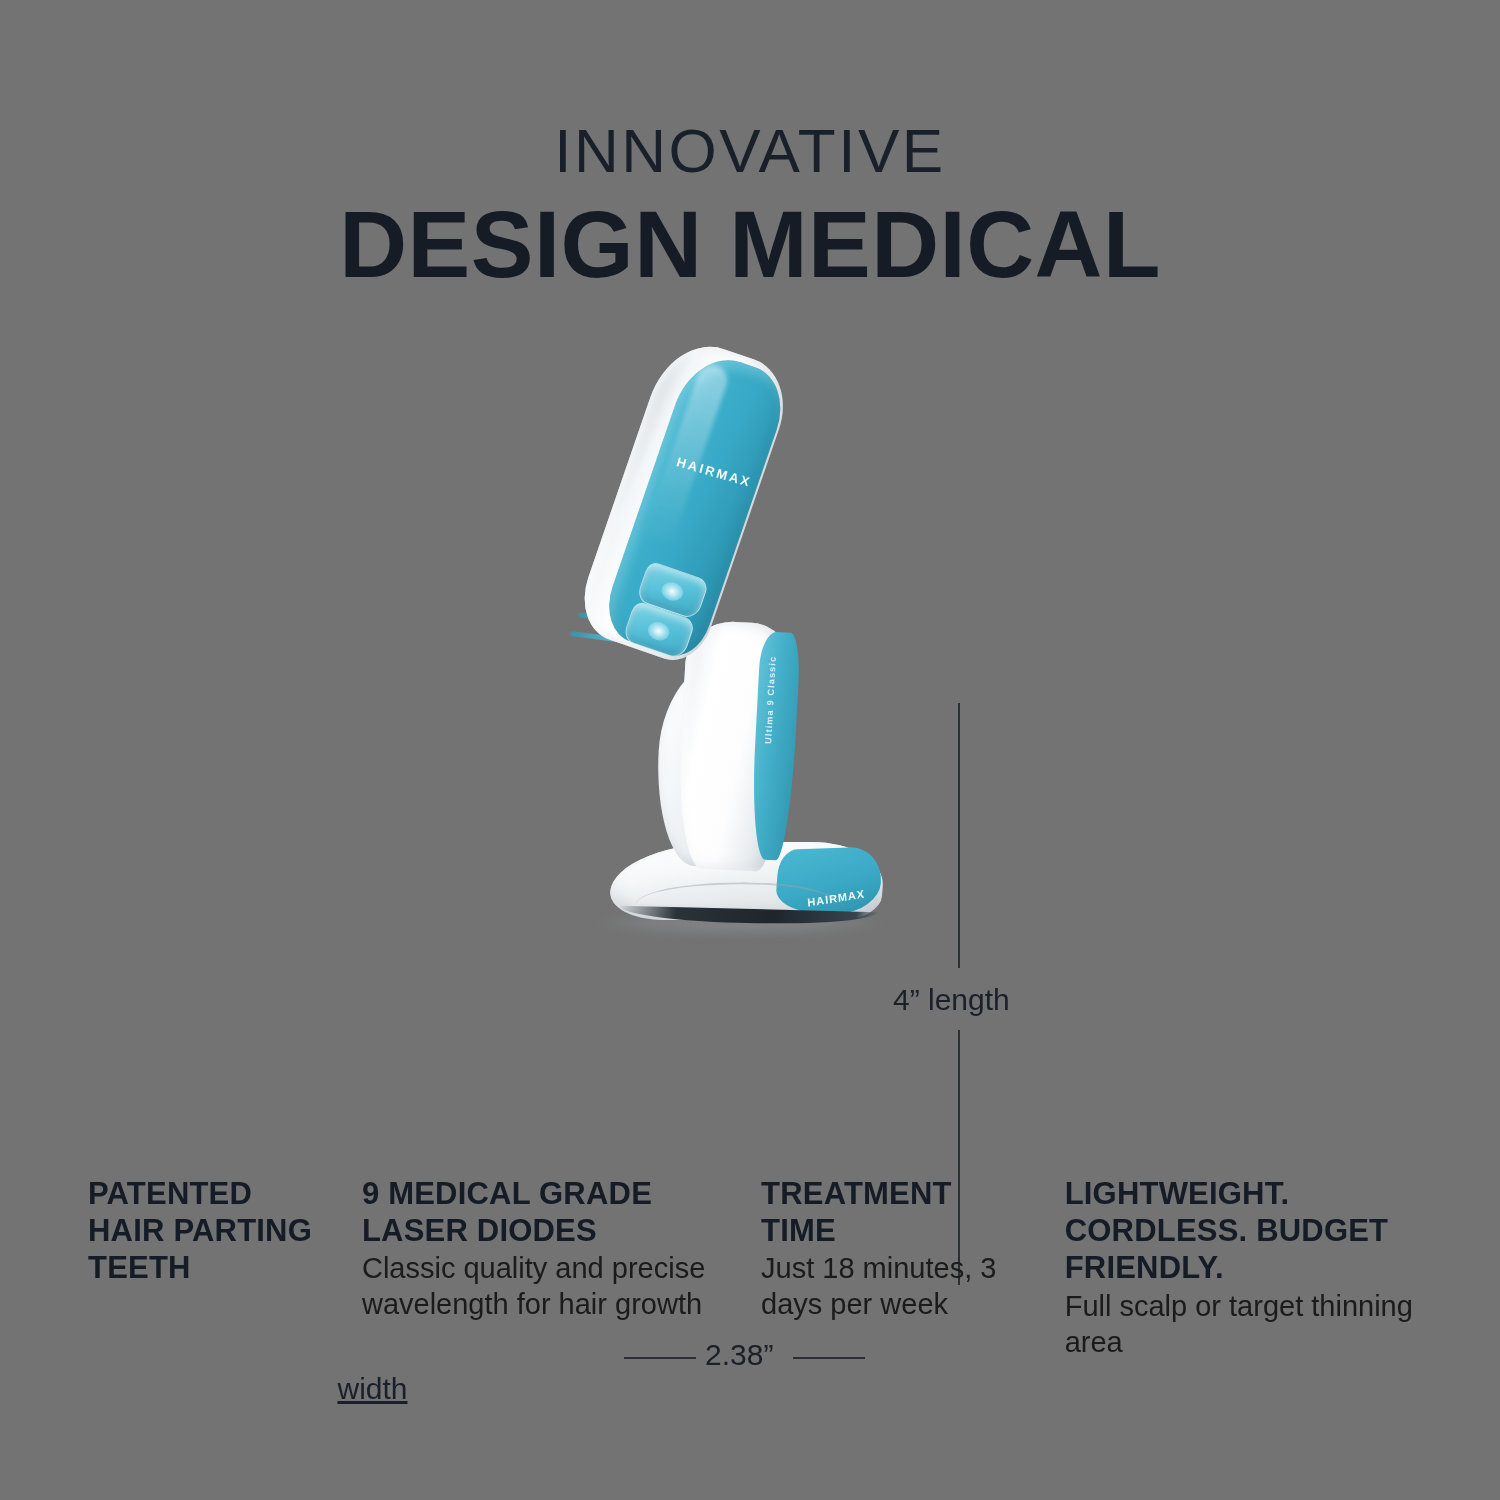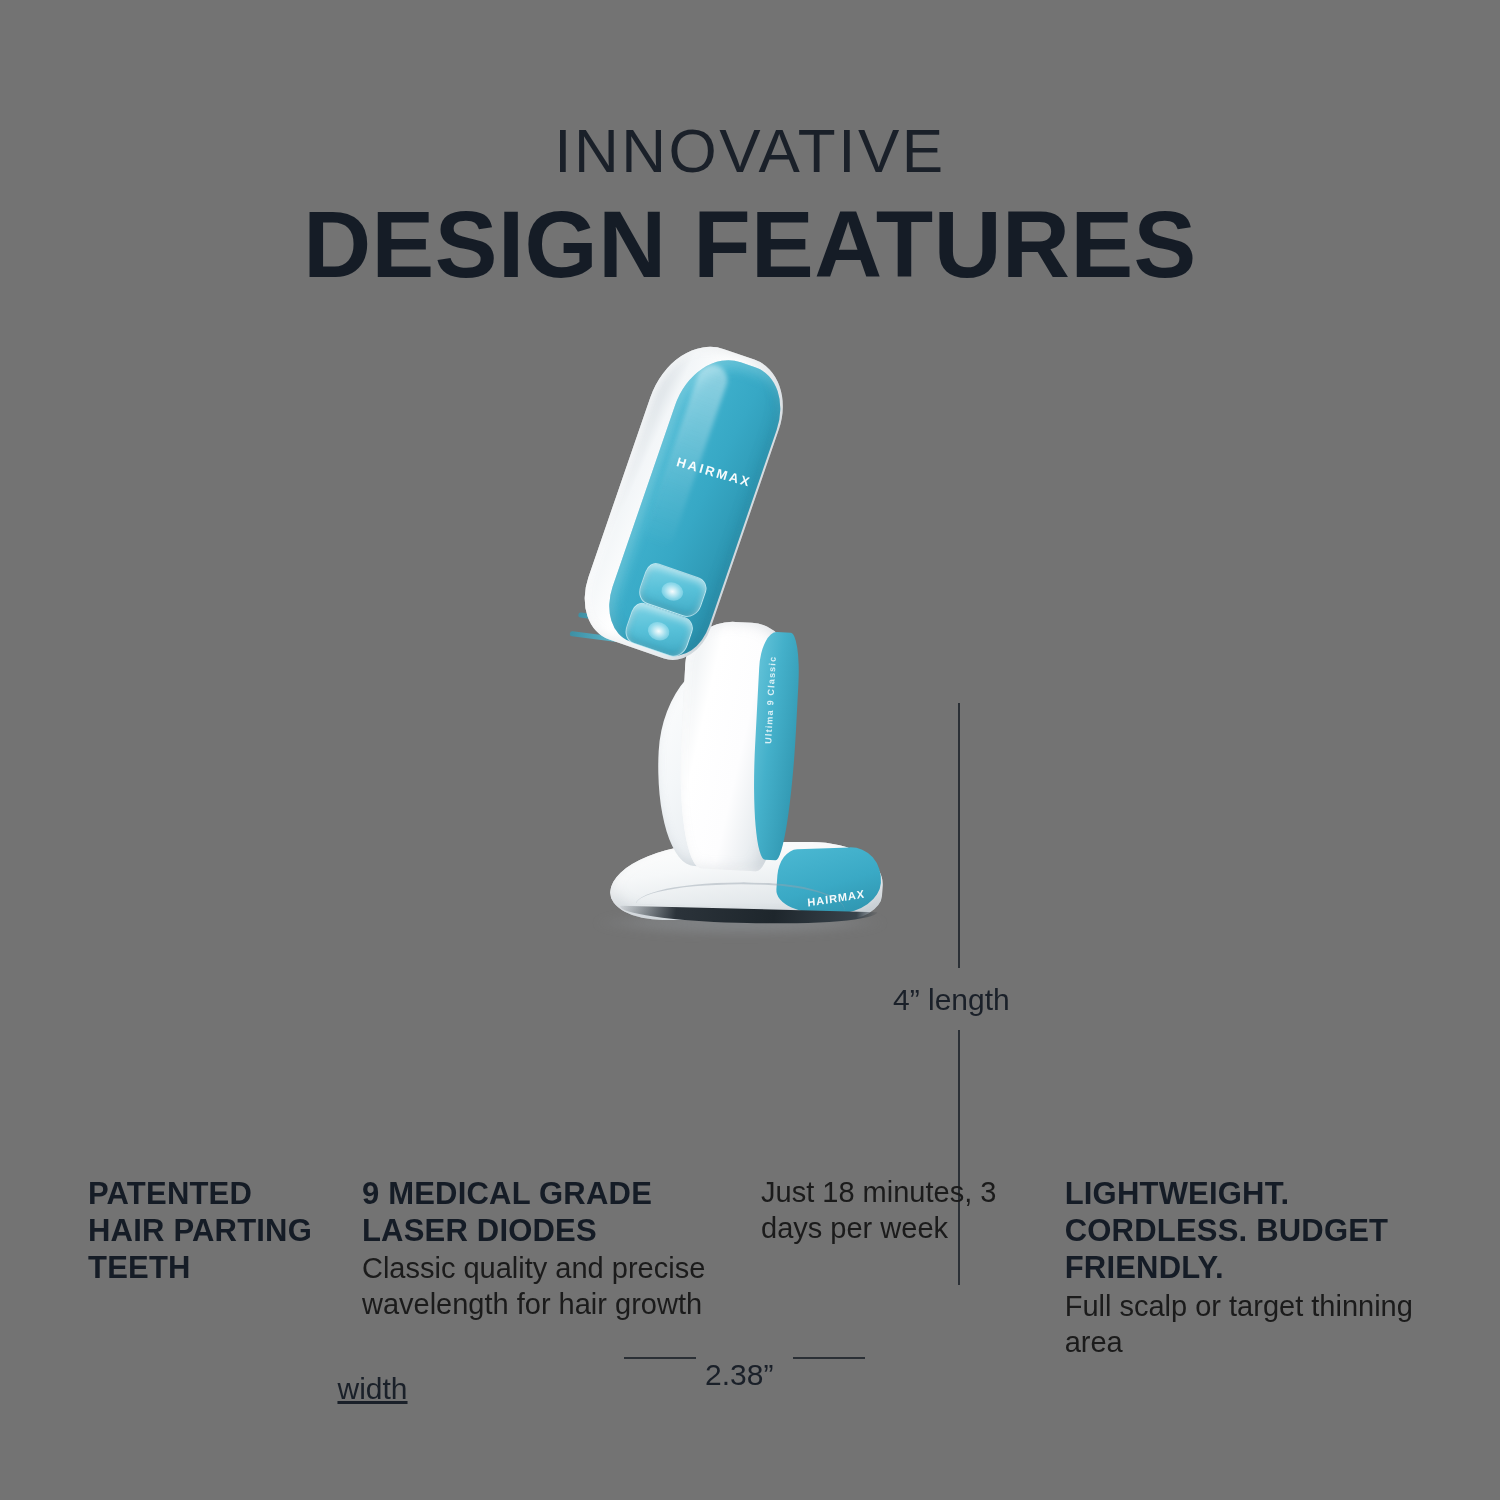--- a/index.html
+++ b/index.html
@@ -346,21 +346,20 @@
     height: 2px;
     background: #2a2f35;
   }
   .dim-width-value {
     position: absolute;
     left: 705px;
     top: 1008px;
     font-size: 30px;
     color: #1a2029;
     white-space: nowrap;
-    margin-top: 20px;
   }
   .dim-width-label {
     position: absolute;
     left: 0;
     top: 1042px;
     width: 1490px;
     text-align: center;
     font-size: 30px;
     color: #1a2029;
     text-decoration: underline;
@@ -401,21 +400,21 @@
     margin: 0;
   }
 </style>
 </head>
 <body>
 
 <div class="page">
 
   <div class="heading-block">
     <div class="kicker">INNOVATIVE</div>
-    <div class="headline">DESIGN FEATURES</div>
+    <div class="headline">DESIGN MEDICAL</div>
   </div>
 
   <div class="stage">
 
     <div class="product">
 
       <div class="ground-shadow"></div>
 
       <div class="base">
         <div class="base-body"></div>
@@ -484,20 +483,21 @@
     <div class="feature f1">
       <div class="f-title">PATENTED HAIR PARTING TEETH</div>
     </div>
 
     <div class="feature f2">
       <div class="f-title">9 MEDICAL GRADE LASER DIODES</div>
       <div class="f-body">Classic quality and precise wavelength for hair growth</div>
     </div>
 
     <div class="feature f3">
+      <div class="f-title">TREATMENT TIME</div>
       <div class="f-body">Just 18 minutes, 3 days per week</div>
     </div>
 
     <div class="feature f4">
       <div class="f-title">LIGHTWEIGHT. CORDLESS. BUDGET FRIENDLY.</div>
       <div class="f-body">Full scalp or target thinning area</div>
     </div>
 
   </div>
 

